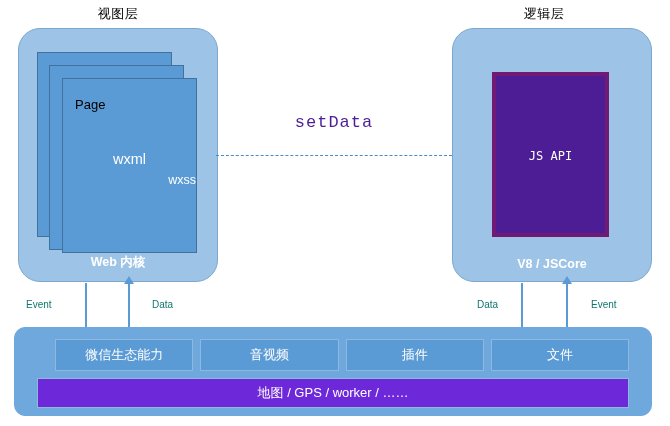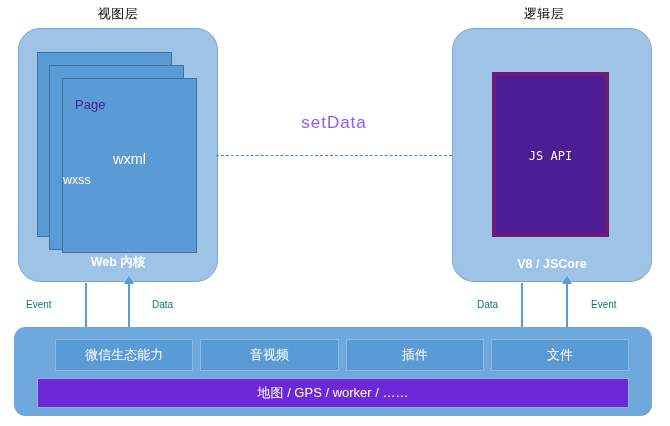--- a/index.html
+++ b/index.html
@@ -66,37 +66,37 @@
   }
   #page-card-back   { left: 37px; top: 52px; width: 135px; height: 185px; }
   #page-card-middle { left: 49px; top: 65px; width: 135px; height: 185px; }
   #page-card-front  { left: 62px; top: 78px; width: 135px; height: 175px; }
 
   #page-card-front .card-title {
     position: absolute;
     left: 12px;
     top: 18px;
     font-size: 13px;
-    color: #4c1d95;
+    color: #000000;
     white-space: nowrap;
   }
   #page-card-front .card-main {
     position: absolute;
     left: 0; right: 0;
     top: 72px;
     text-align: center;
     font-size: 14.5px;
     color: #ffffff;
     white-space: nowrap;
   }
   #page-card-front .card-sub {
     position: absolute;
     left: 0; right: 0;
     top: 94px;
-    text-align: left;
+    text-align: right;
     font-size: 12.5px;
     color: #ffffff;
     white-space: nowrap;
   }
 
   
   #js-api-box {
     position: absolute;
     left: 492px;
     top: 72px;
@@ -125,23 +125,23 @@
     width: 236px;
     height: 0;
     border-top: 1px dashed #4A89C8;
   }
   #setdata-label {
     position: absolute;
     left: 216px;
     top: 113px;
     width: 236px;
     text-align: center;
-    font-family: Liberation Sans, sans-serif;
+    font-family: Liberation Mono, monospace;
     font-size: 17px;
-    color: #8b5cf6;
+    color: #4c1d95;
     letter-spacing: 1px;
     white-space: nowrap;
   }
 
   
   .arrow {
     position: absolute;
     width: 2px;
     background: #5B9BD5;
   }

